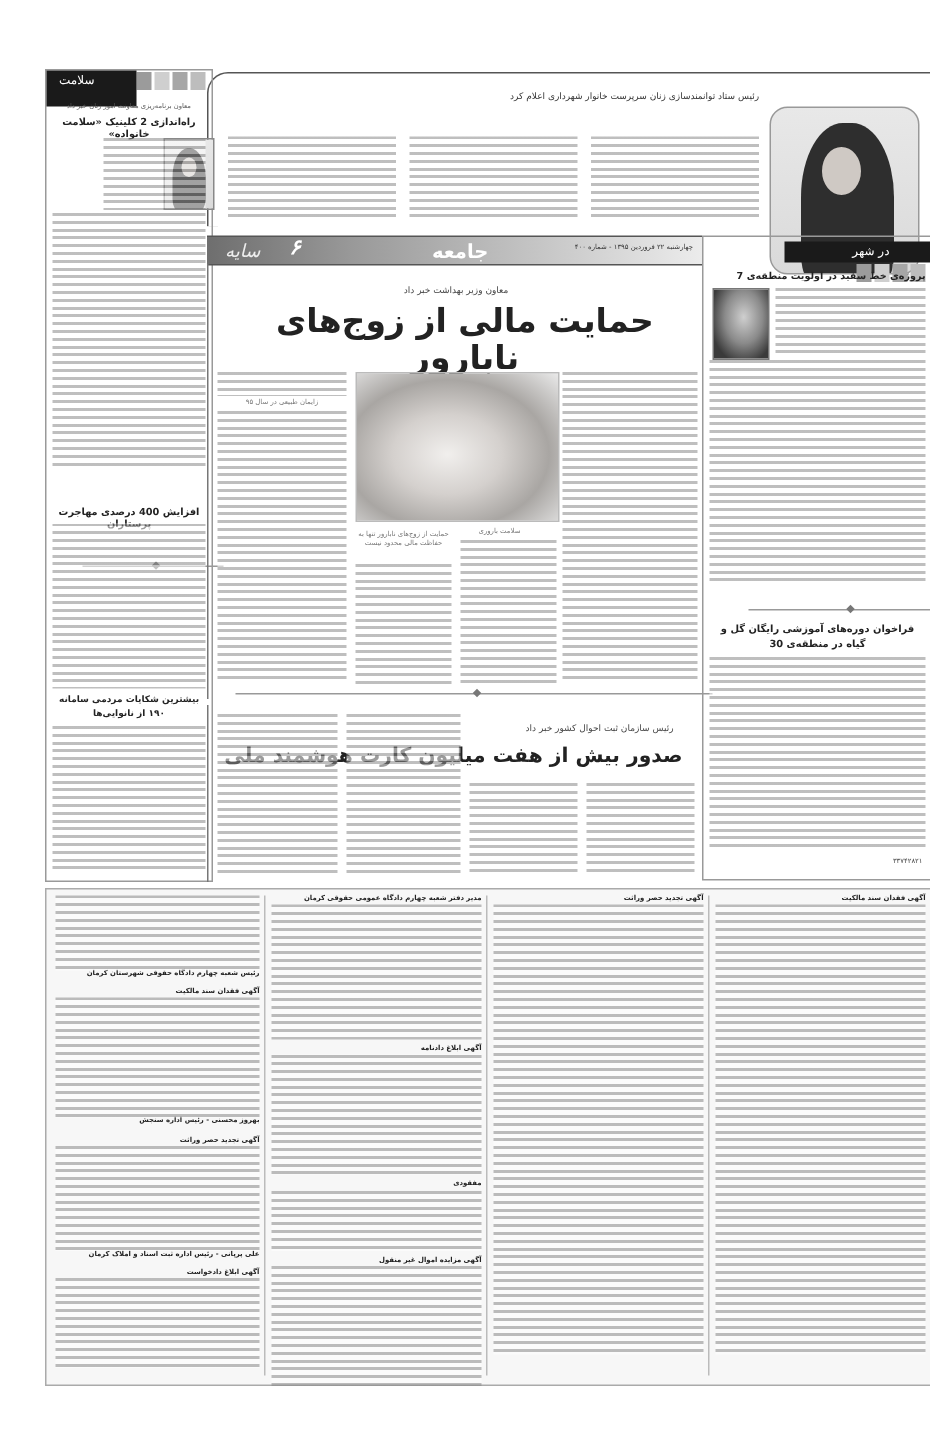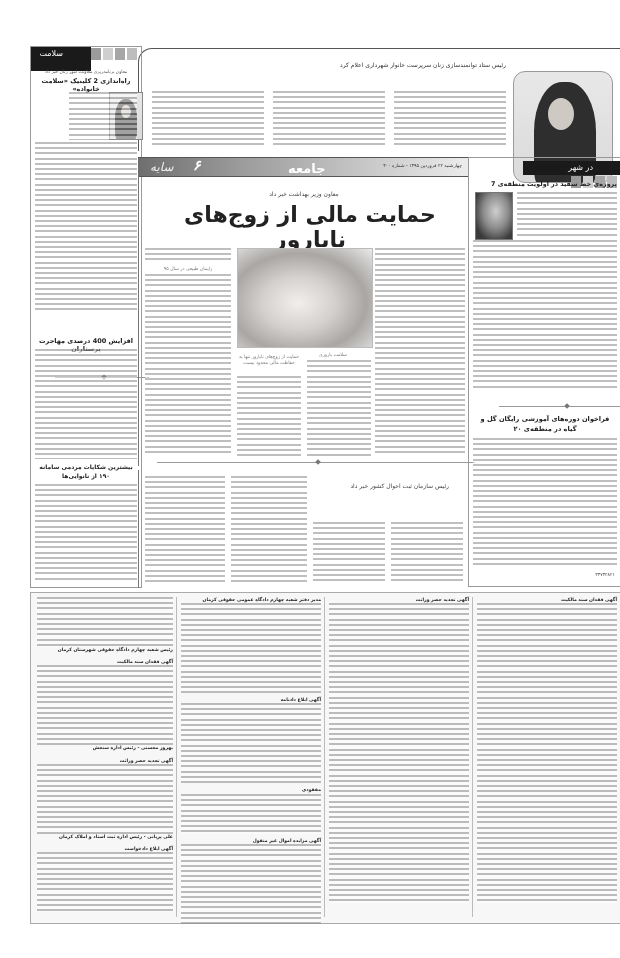--- a/index.html
+++ b/index.html
@@ -103,20 +103,21 @@
       <span class="filler"></span>
     </div>
   <div class="abs txt" style="left:6px;top:98px;width:86px;height:182px;">
       <span class="filler"></span>
     </div>
   <div class="abs sep" style="left:6px;top:286px;width:318px;"></div>
 </div>
 
 <div class="abs" style="left:138px;top:470px;width:330px;height:118px;border-left:1px solid #777;">
   <div class="abs" style="right:20px;top:12px;font-size:6px;color:#444;">رئیس سازمان ثبت احوال کشور خبر داد</div>
+  <h2 class="abs" style="right:14px;top:26px;font-size:13.5px;white-space:nowrap;">صدور بیش از هفت میلیون کارت هوشمند ملی</h2>
   <div class="abs txt" style="right:6px;top:52px;width:72px;height:60px;">
       <span class="filler"></span>
     </div>
   <div class="abs txt" style="right:84px;top:52px;width:72px;height:60px;">
       <span class="filler"></span>
     </div>
   <div class="abs txt" style="right:162px;top:6px;width:76px;height:106px;">
       <span class="filler"></span>
     </div>
   <div class="abs txt" style="right:244px;top:6px;width:80px;height:106px;">
@@ -136,21 +137,21 @@
   </div>
   <h3 class="abs" style="right:4px;top:22px;font-size:6.4px;width:144px;">پروژه‌ی خط سفید در اولویت منطقه‌ی 7</h3>
   <div class="abs photo" style="left:6px;top:34px;width:36px;height:46px;border:1px solid #777;"></div>
   <div class="abs txt" style="right:4px;top:34px;width:100px;height:46px;">
       <span class="filler"></span>
     </div>
   <div class="abs txt" style="right:4px;top:82px;width:144px;height:150px;">
       <span class="filler"></span>
     </div>
   <div class="abs sep" style="left:10px;top:248px;width:132px;"></div>
-  <h3 class="abs" style="right:10px;top:256px;font-size:6.6px;width:132px;text-align:center;line-height:10px;">فراخوان دوره‌های آموزشی رایگان گل و گیاه در منطقه‌ی ۲۰</h3>
+  <h3 class="abs" style="right:10px;top:256px;font-size:6.6px;width:132px;text-align:center;line-height:10px;">فراخوان دوره‌های آموزشی رایگان گل و گیاه در منطقه‌ی 30</h3>
   <div class="abs txt" style="right:4px;top:280px;width:144px;height:130px;">
       <span class="filler"></span>
     </div>
   <div class="abs" style="right:6px;top:414px;font-size:4.6px;color:#444;">۳۳۷۴۲۸۲۱</div>
 </div>
 
 <div class="abs" style="left:30px;top:592px;width:590px;height:330px;border:1px solid #aaa;background:#f7f7f7;">
   <div class="abs txt" style="right:4px;top:4px;width:140px;height:320px;border-left:1px solid #bbb;padding-left:4px;">
     <div style="font-size:4.6px;font-weight:bold;color:#222;">آگهی فقدان سند مالکیت</div>
     <span class="filler" style="height:300px;"></span>

